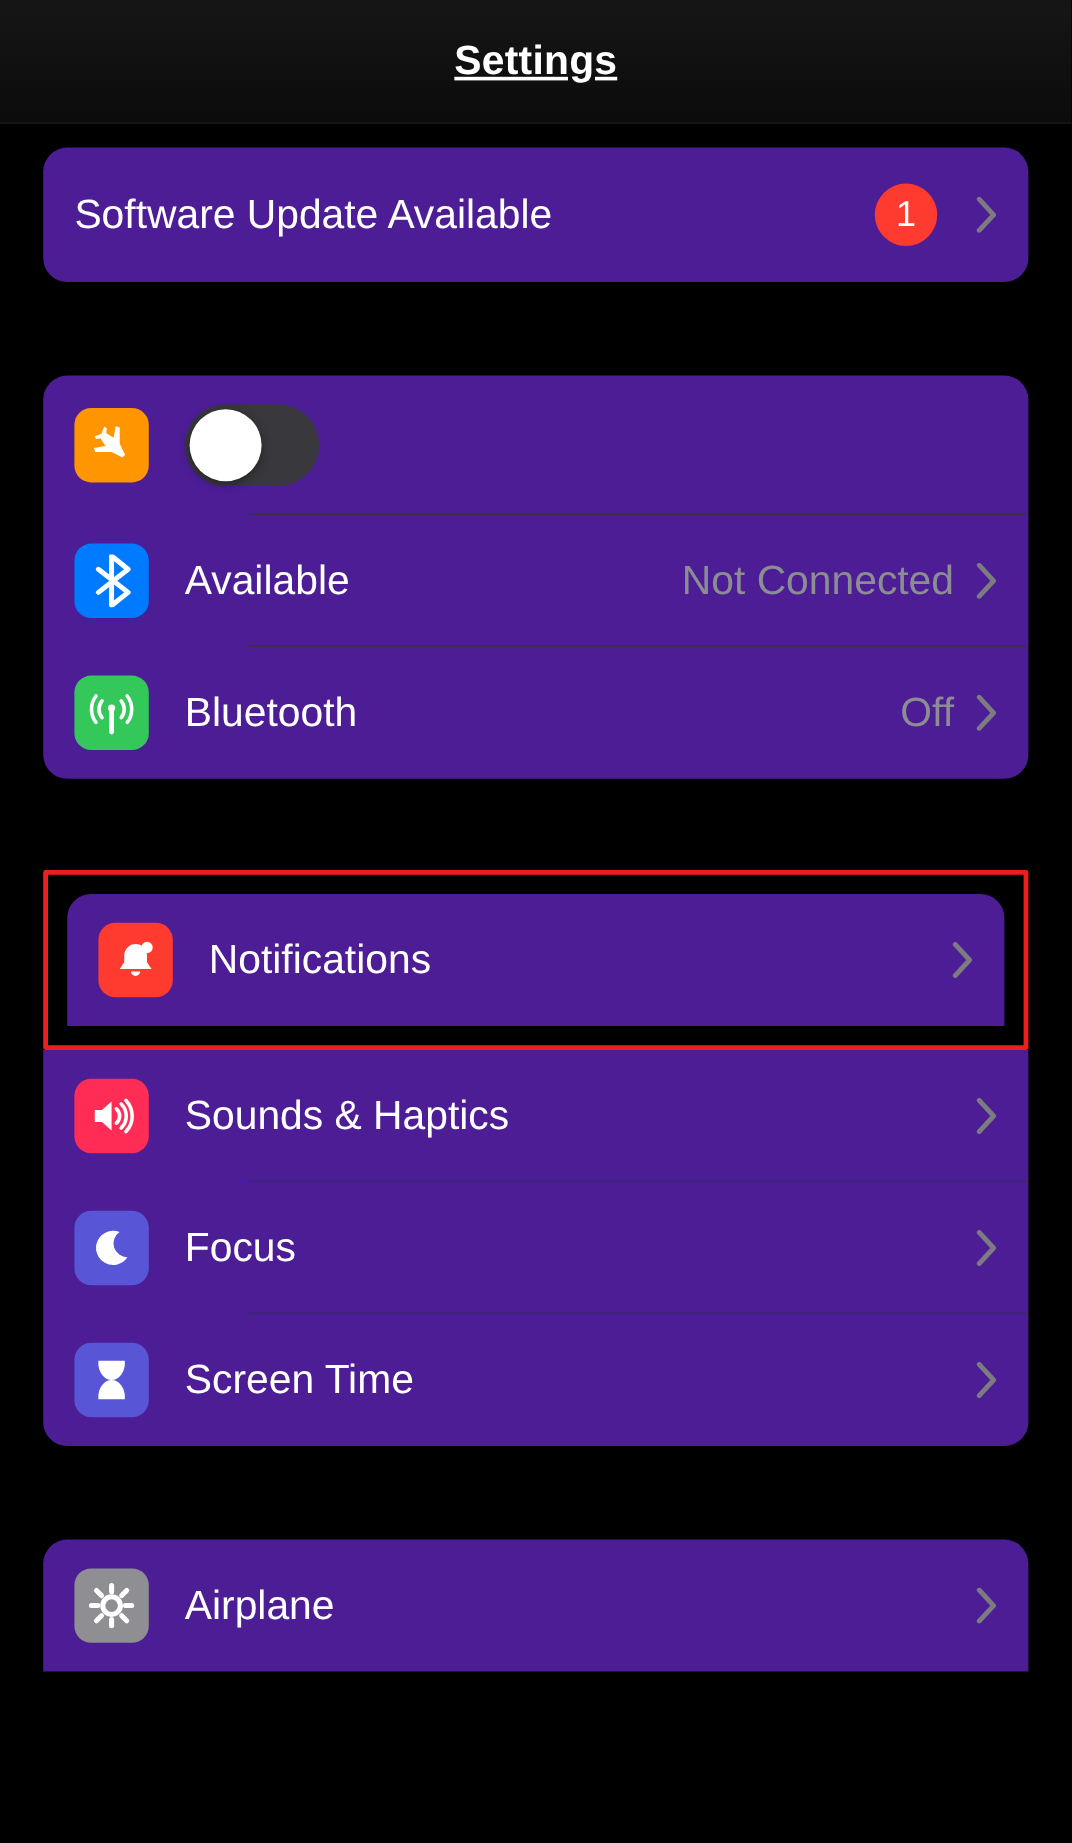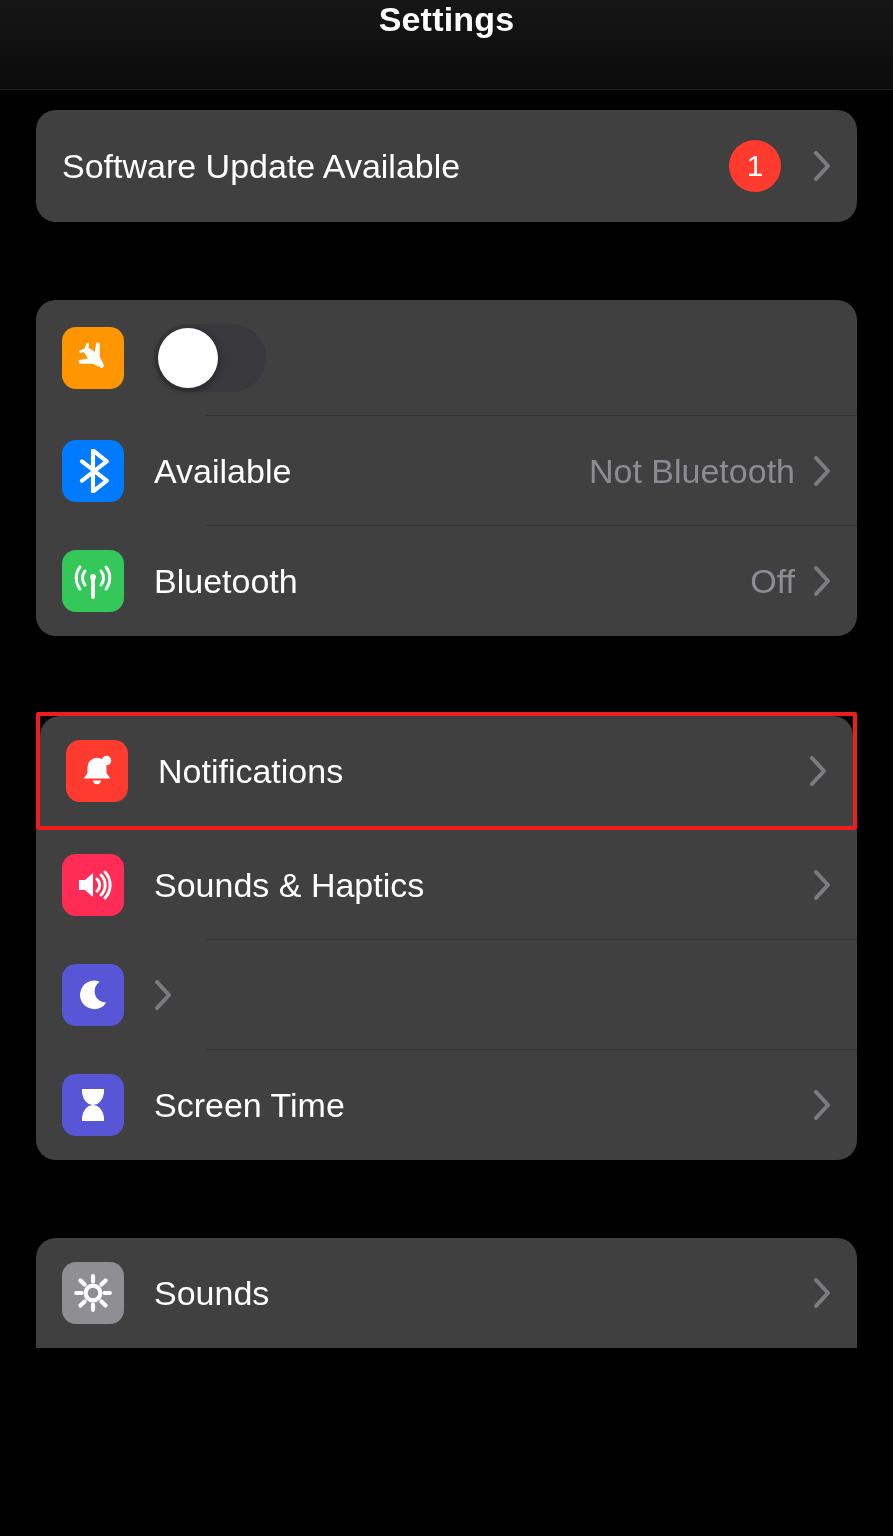--- a/index.html
+++ b/index.html
@@ -5,34 +5,36 @@
   * { margin: 0; padding: 0; box-sizing: border-box; }
   body {
     background: #000;
     color: #fff;
     font-family: -apple-system, BlinkMacSystemFont, "Segoe UI", Helvetica, Arial, sans-serif;
     width: 893px;
     min-height: 1536px;
     overflow: hidden;
   }
   .header {
-    height: 90px;
+    height: 103px;
     display: flex;
+    align-items: center;
     justify-content: center;
     background: linear-gradient(to bottom, #161616, #0b0b0b);
     border-bottom: 1px solid #222;
+    text-decoration: underline;
   }
   .header-title {
     font-size: 34px;
     font-weight: 600;
     letter-spacing: 0.2px;
   }
   .section {
     margin: 20px 36px 0 36px;
-    background: #404040;
+    background: #4c1d95;
     border-radius: 20px;
     overflow: visible;
   }
   .section + .section { margin-top: 78px; }
   .row {
     display: flex;
     align-items: center;
     padding: 24px 26px 24px 26px;
     position: relative;
   }
@@ -91,21 +93,21 @@
     left: 4px; top: 4px;
     width: 60px; height: 60px;
     background: #fff;
     border-radius: 50%;
     box-shadow: 0 2px 8px rgba(0,0,0,.4);
   }
   .highlight-box {
     border: 4px solid #ee1e1e;
     border-radius: 2px;
     margin: 76px 36px 0 36px;
-    padding: 0;
+    padding: 16px;
   }
   .highlight-box .section {
     margin: 0;
     border-radius: 20px 20px 0 0;
   }
   .section.after-highlight {
     margin-top: 0;
     border-radius: 0 0 20px 20px;
   }
   .section.last { margin-top: 78px; border-radius: 20px 20px 0 0;}
@@ -150,21 +152,21 @@
   </div>
 
 
   <div class="row">
     <div class="icon-box blue">
       <svg width="34" height="44" viewBox="0 0 24 32">
           <path d="M12 1 L12 31 L22 23 L4 9 M12 1 L22 9 L4 23" fill="none" stroke="#fff" stroke-width="3" stroke-linejoin="round" stroke-linecap="round"></path>
         </svg>
     </div>
     <div class="row-label">Available</div>
-    <div class="row-value">Not Bluetooth</div>
+    <div class="row-value">Not Connected</div>
     <span class="chevron">
       <svg viewBox="0 0 18 30" width="18" height="30">
           <path d="M3 2 L15 15 L3 28" fill="none" stroke-width="4" stroke-linecap="round" stroke-linejoin="round"></path>
         </svg>
     </span>
     <div class="divider"></div>
   </div>
 
   <div class="row">
     <div class="icon-box green2">
@@ -221,20 +223,21 @@
     </span>
     <div class="divider"></div>
   </div>
 
   <div class="row">
     <div class="icon-box indigo">
       <svg width="38" height="38" viewBox="0 0 40 40">
           <path d="M27 6 a15 15 0 1 0 7 22 a12 12 0 0 1-7-22 Z" fill="#fff"></path>
         </svg>
     </div>
+    <div class="row-label">Focus</div>
     <span class="chevron">
       <svg viewBox="0 0 18 30" width="18" height="30">
           <path d="M3 2 L15 15 L3 28" fill="none" stroke-width="4" stroke-linecap="round" stroke-linejoin="round"></path>
         </svg>
     </span>
     <div class="divider"></div>
   </div>
 
   <div class="row">
     <div class="icon-box indigo">
@@ -254,20 +257,20 @@
 <div class="section last">
   <div class="row">
     <div class="icon-box grey">
       <svg width="42" height="42" viewBox="0 0 40 40">
         <circle cx="20" cy="20" r="7" fill="none" stroke="#fff" stroke-width="4"></circle>
         <g stroke="#fff" stroke-width="4" stroke-linecap="round">
           <path d="M20 4 v5 M20 31 v5 M4 20 h5 M31 20 h5 M8 8 l4 4 M28 28 l4 4 M32 8 l-4 4 M12 28 l-4 4"></path>
         </g>
       </svg>
     </div>
-    <div class="row-label">Sounds</div>
+    <div class="row-label">Airplane</div>
     <span class="chevron">
       <svg viewBox="0 0 18 30" width="18" height="30">
           <path d="M3 2 L15 15 L3 28" fill="none" stroke-width="4" stroke-linecap="round" stroke-linejoin="round"></path>
         </svg>
     </span>
   </div>
 </div>
 
 </body></html>

